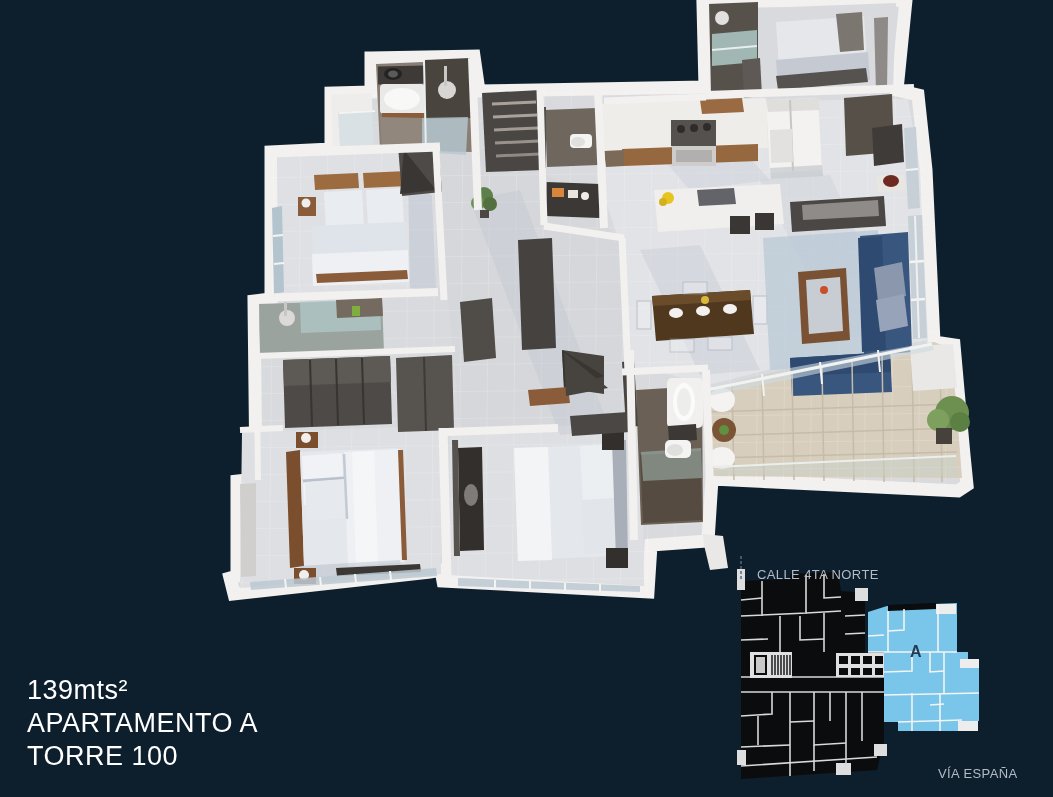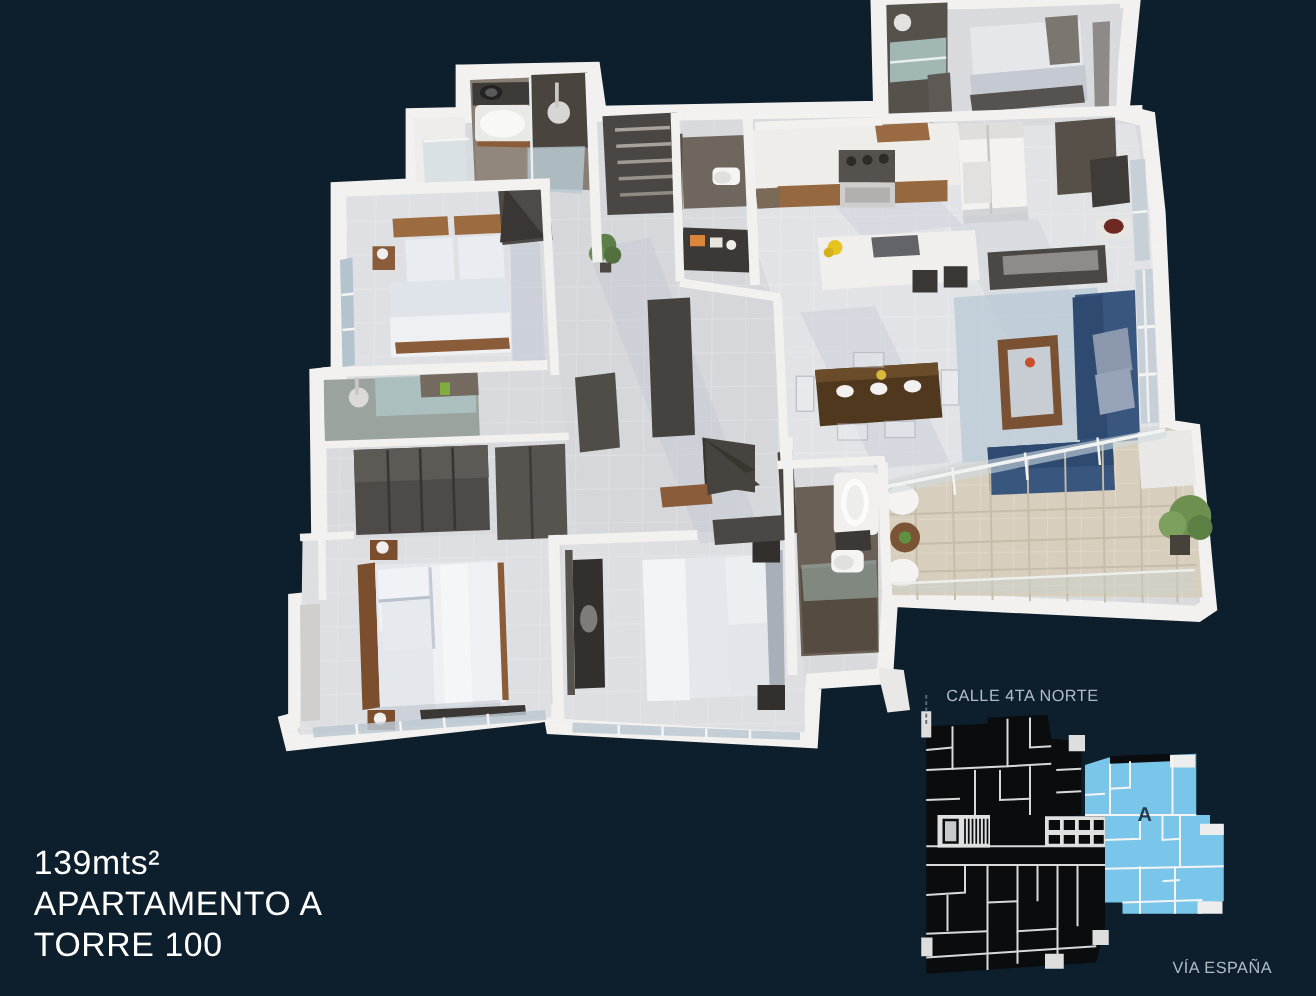--- a/index.html
+++ b/index.html
@@ -580,16 +580,16 @@
 <path d="M898,722 L962,720"></path>
 <path d="M930,705 L944,704"></path>
 </g>
 
 <text x="910" y="657" font-size="16" fill="#233a50" font-weight="bold" font-family="Liberation Sans, sans-serif">A</text>
 </g>
 </svg>
 
 <div class="cap" style="left:27px;top:674px;">139mts²<br>APARTAMENTO A<br>TORRE 100</div>
 
-<div class="street" style="left:757px;top:549px;">CALLE 4TA NORTE</div>
+<div class="street" style="left:757px;top:567px;">CALLE 4TA NORTE</div>
 
 <div class="street" style="left:938px;top:766px;text-align:center;">VÍA ESPAÑA</div>
 </div>
 
 </body></html>

